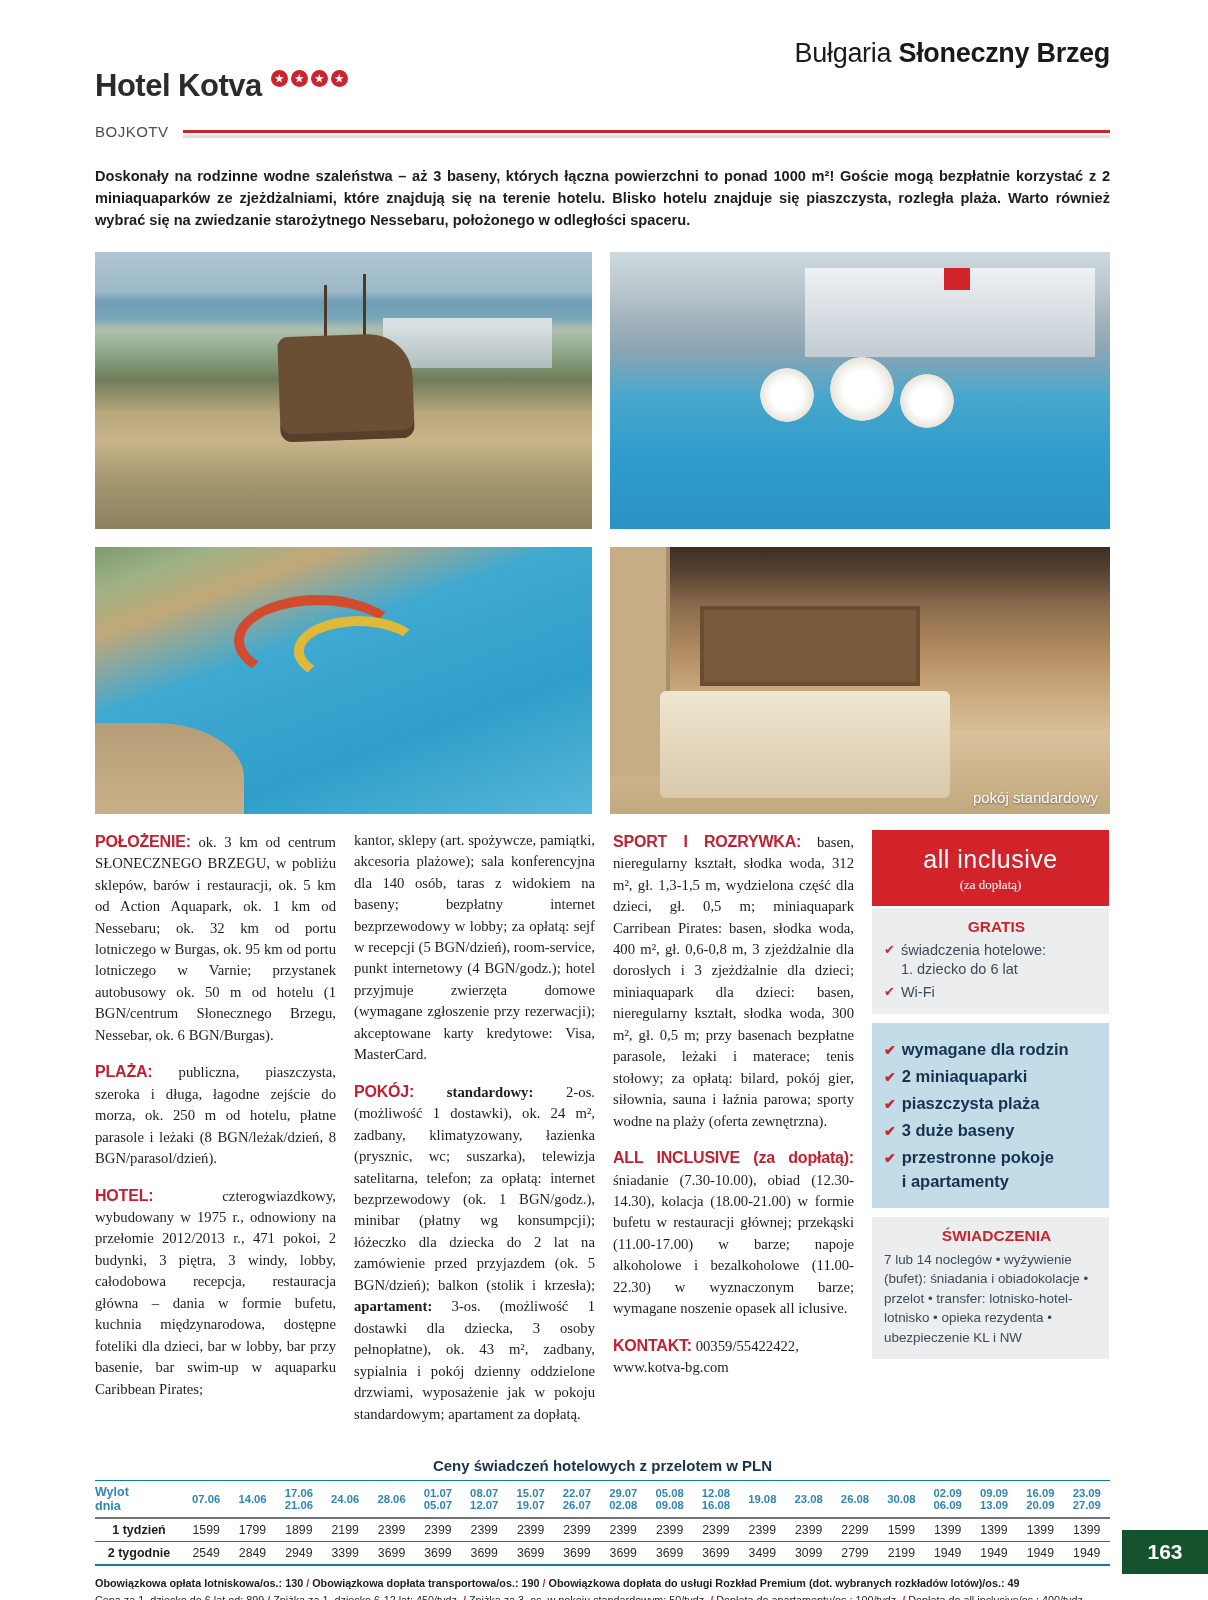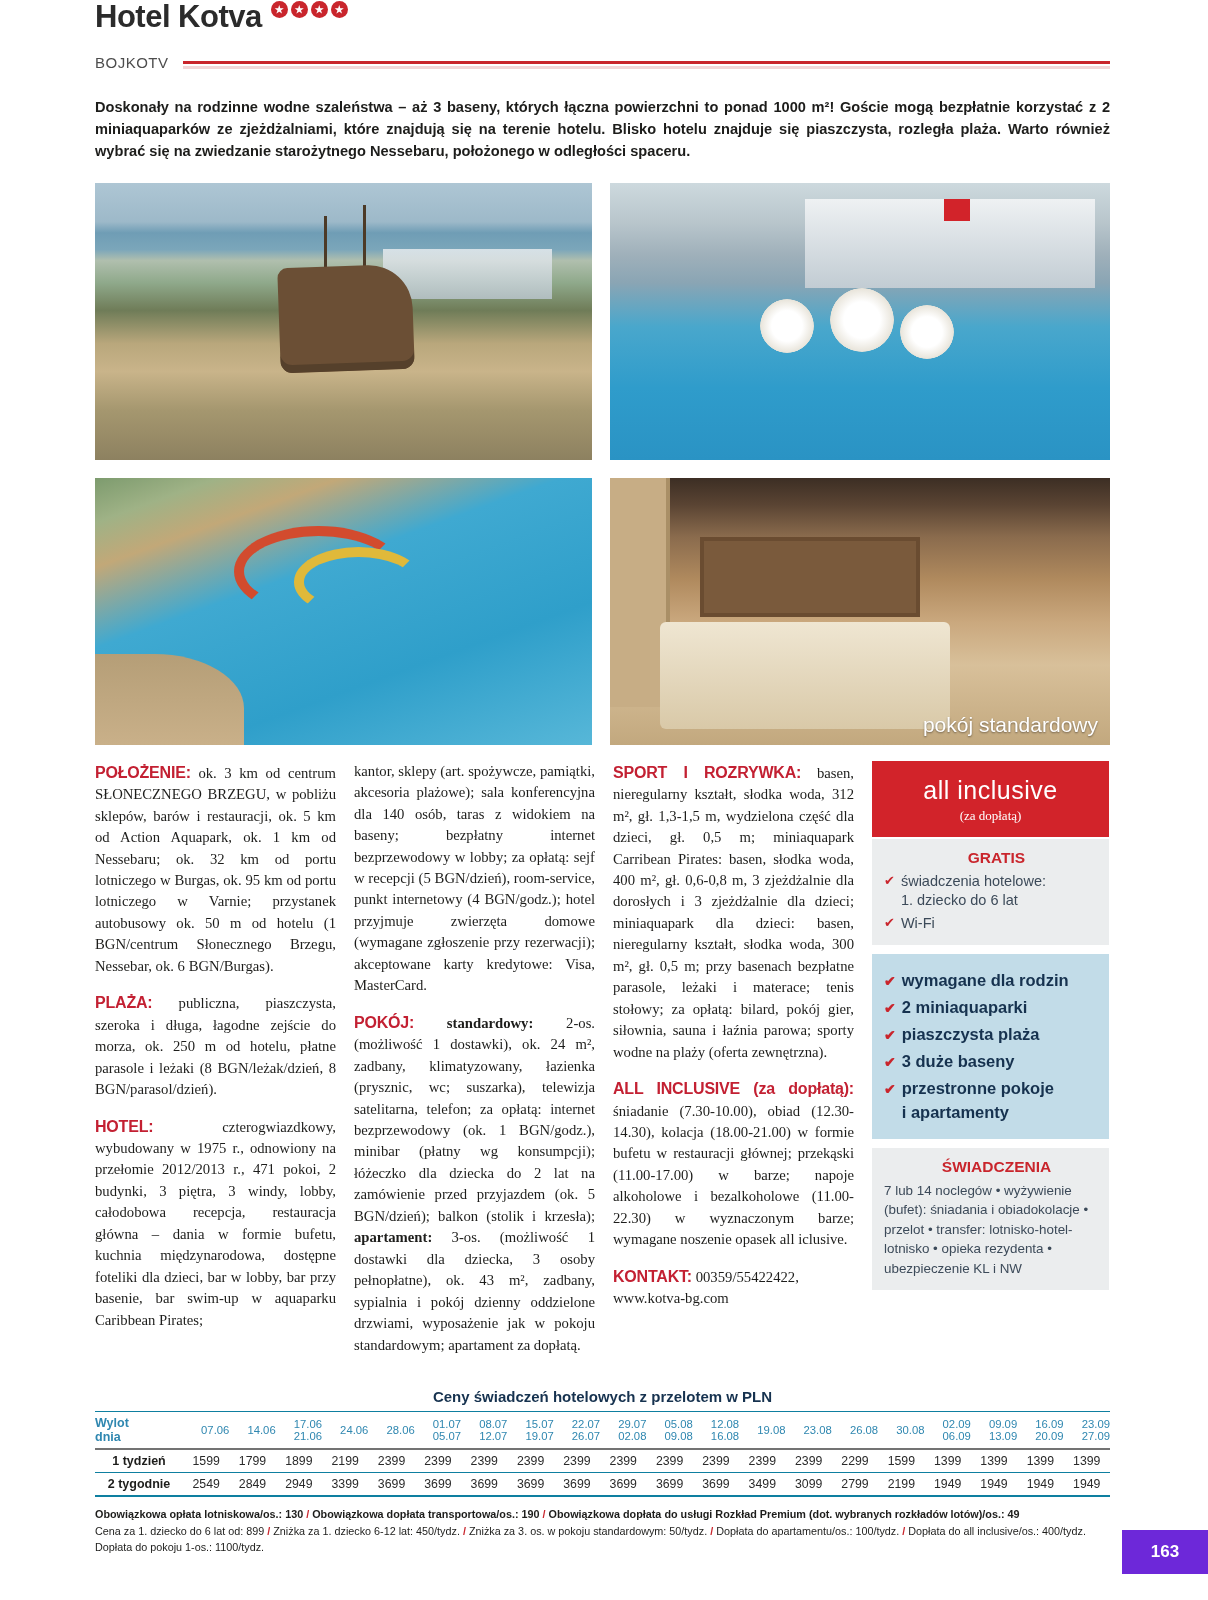--- a/index.html
+++ b/index.html
@@ -42,21 +42,21 @@
   .ph-umb { position:absolute; width:54px; height:54px; border-radius:50%; background:radial-gradient(circle,#ffffff 0 40%,#e8e4da 70%,transparent 71%); }
   .ph-umb.u1 { left:30%; top:42%; } .ph-umb.u2 { left:44%; top:38%; width:64px; height:64px; } .ph-umb.u3 { left:58%; top:44%; }
   .ph-aqua { background:linear-gradient(160deg,#7d9b6e 0%,#9fb286 10%,#c2a878 20%,#3fa9d1 38%,#2f9fca 68%,#57b7d8 100%); }
   .ph-slide { position:absolute; left:28%; top:18%; width:34%; height:34%; border:10px solid #d24b2e; border-color:#d24b2e transparent transparent #d24b2e; border-radius:50%; }
   .ph-slide.s2 { left:40%; top:26%; border-color:#e0b93a transparent transparent #e0b93a; width:26%; height:26%; }
   .ph-deck { position:absolute; left:0; bottom:0; width:30%; height:34%; background:linear-gradient(0deg,#c9b089,#b59e77); border-radius:0 60% 0 0; }
   .ph-room { background:linear-gradient(180deg,#3c2e24 0%,#5a4433 10%,#8a6b4d 22%,#b08a5e 38%,#caa87e 54%,#d8c09a 70%,#c2a87e 100%); }
   .ph-headboard { position:absolute; left:18%; top:22%; width:44%; height:30%; background:#7a5a3c; box-shadow:inset 0 0 0 4px #6a4c31; }
   .ph-bed { position:absolute; left:10%; bottom:6%; width:58%; height:40%; background:linear-gradient(180deg,#efe6d2,#d9c9a8); border-radius:6px; }
   .ph-wardrobe { position:absolute; left:0; top:0; width:12%; height:86%; background:linear-gradient(90deg,#cbb astray,#b99e77); background:#c7ad85; border-right:4px solid #a98f66; }
-  .room-caption { position:absolute; right:12px; bottom:8px; color:#fff; font-size:21px; text-shadow:0 1px 2px rgba(0,0,0,.45); }
+  .room-caption { position:absolute; right:12px; bottom:8px; color:#fff; font-size:15px; text-shadow:0 1px 2px rgba(0,0,0,.45); }
 
   
   .cols { margin-top:16px; display:flex; gap:18px; }
   .txtcol { width:241px; font-family:"Liberation Serif", serif; font-size:14.7px; line-height:1.46; text-align:justify; color:#1d1d1b; }
   .txtcol p { margin:0 0 14px 0; }
   .sec-head { font-family:"Liberation Sans", sans-serif; font-weight:bold; color:#c32032; font-size:16px; letter-spacing:-0.2px; }
   .bserif { font-weight:bold; }
   .www { font-family:"Liberation Serif", serif; }
 
   
@@ -77,38 +77,42 @@
 
   
   .price-title { text-align:center; font-weight:bold; font-size:15px; color:#16324f; margin:18px 0 6px; }
   table.price { width:100%; border-collapse:collapse; table-layout:fixed; }
   table.price th, table.price td { padding:4px 0; }
   .rule-top { border-top:1.5px solid #0e7fa0; }
   thead th { border-bottom:2px solid #737373; }
   tr.w1 td, tr.w1 th { border-bottom:1.5px solid #0e7fa0; }
   tr.w2 td, tr.w2 th { border-bottom:2.5px solid #0e7fa0; }
   th.wylot { text-align:left; color:#2f87b0; font-weight:bold; font-size:12.5px; width:88px; }
-  th.date { color:#2f87b0; font-weight:normal; font-size:11.3px; text-align:right; }
+  th.date { color:#2f87b0; font-weight:bold; font-size:11.3px; text-align:center; }
   td.rlabel, th.rlabel { text-align:center; font-weight:bold; font-size:12.5px; color:#1d1d1b;margin-top:32px; }
   td.val { text-align:center; font-size:12.3px; color:#2a2a2a; }
 
   
   .notes { margin-top:9px; font-size:10.8px; line-height:1.55; color:#1d1d1b; }
   .note-line1 { font-weight:bold; }
   .red-slash { color:#c9252c; font-weight:bold; padding:0 3px; }
 
-  .page-num { position:absolute; right:0; bottom:26px; width:86px; height:44px; background:#6d28d9; color:#fff;
-    display:flex; align-items:center; justify-content:center; font-weight:bold; font-size:17px; }
+  .page-num { position:absolute; right:0; bottom:26px; width:86px; height:44px; background:#14532d; color:#fff;
+    display:flex; align-items:center; justify-content:center; font-weight:bold; font-size:21px; }
 </style>
 </head>
 <body>
 
 <div class="page">
   <div class="inner">
 
+    <div class="region-line">
+      <span>Bułgaria</span>
+      <span class="resort">Słoneczny Brzeg</span>
+    </div>
 
     <div class="hotel-line">
       <h1 class="hotel-name">Hotel Kotva</h1>
       <span class="stars">
         <span class="star-badge">★</span>
         <span class="star-badge">★</span>
         <span class="star-badge">★</span>
         <span class="star-badge">★</span>
       </span>
     </div>

